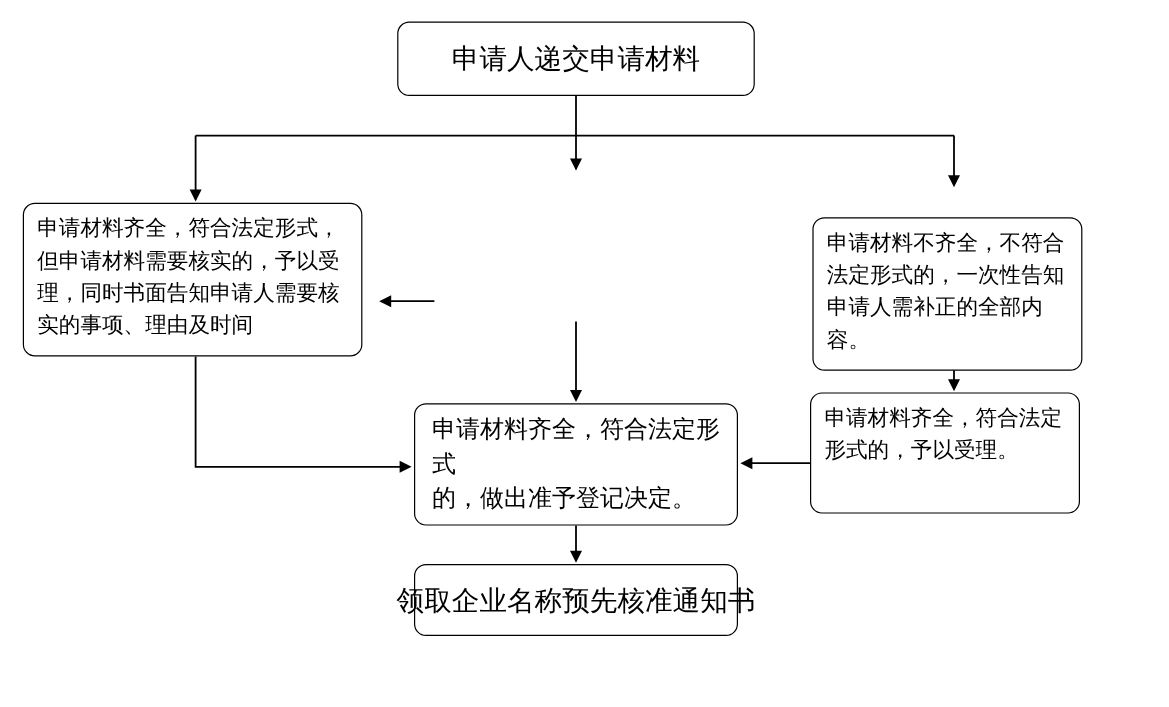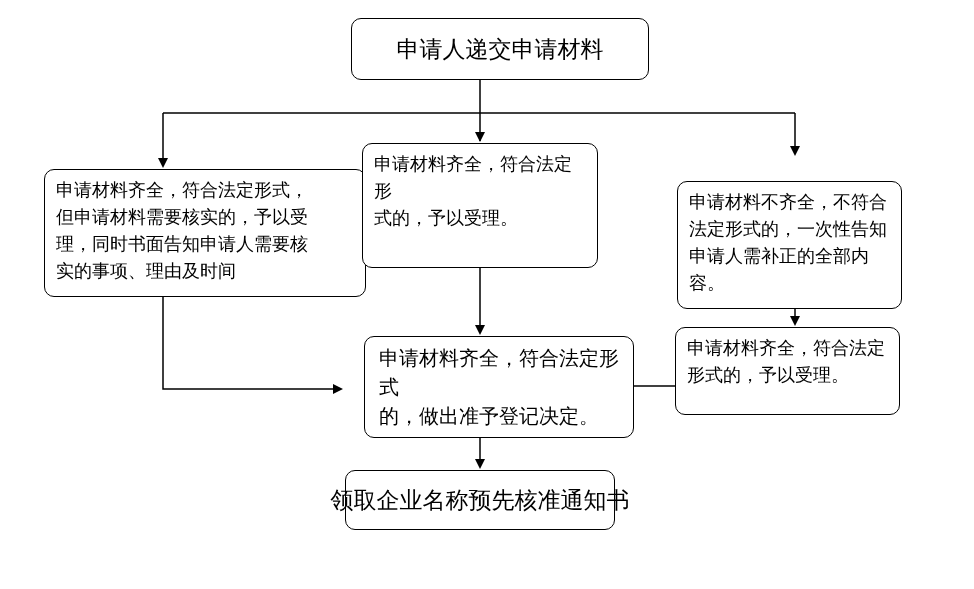--- a/index.html
+++ b/index.html
@@ -43,30 +43,30 @@
     padding: 7px 14px;
     text-align: left;
   }
   .node.centered {
     display: flex;
     align-items: center;
     justify-content: center;
     text-align: center;
     white-space: nowrap;
   }
-  .node.title-node { font-size: 23px; margin-left: 20px; }
+  .node.title-node { font-size: 23px; }
   .node.end-node   { font-size: 23px; }
 
   
   #node-submit           { left: 331px; top: 18px;  width: 298px; height: 62px;  }
-  #node-needs-verify     { left: 44px;  top: 169px; width: 322px; height: 128px; }
+  #node-needs-verify     { left: 19px;  top: 169px; width: 283px; height: 128px; }
   #node-accepted         { left: 362px; top: 143px; width: 236px; height: 125px; }
   #node-incomplete       { left: 677px; top: 157px; width: 225px; height: 128px; margin-top: 24px; }
-  #node-accepted-right   { left: 675px; top: 327px; width: 225px; height: 88px; }
-  #node-decision         { left: 364px; top: 336px; width: 270px; height: 102px; }
+  #node-accepted-right   { left: 675px; top: 327px; width: 225px; height: 101px; }
+  #node-decision         { left: 345px; top: 336px; width: 270px; height: 102px; }
   #node-receive-notice   { left: 345px; top: 470px; width: 270px; height: 60px;  }
 
   .edge-line {
     fill: none;
     stroke: #000000;
     stroke-width: 1.5;
   }
   .edge-head {
     fill: #000000;
     stroke: none;
@@ -109,22 +109,20 @@
     <polygon class="edge-head" points="475,459 485,459 480,469"></polygon>
   </svg>
 
   <div id="node-submit" class="node centered title-node">申请人递交申请材料</div>
 
   <div id="node-needs-verify" class="node body">申请材料齐全，符合法定形式，
 但申请材料需要核实的，予以受
 理，同时书面告知申请人需要核
 实的事项、理由及时间</div>
 
-  <div id="node-accepted" class="node body">申请材料齐全，符合法定形
-式的，予以受理。</div>
 
   <div id="node-incomplete" class="node body">申请材料不齐全，不符合
 法定形式的，一次性告知
 申请人需补正的全部内
 容。</div>
 
   <div id="node-accepted-right" class="node body">申请材料齐全，符合法定
 形式的，予以受理。</div>
 
   <div id="node-decision" class="node big">申请材料齐全，符合法定形式

